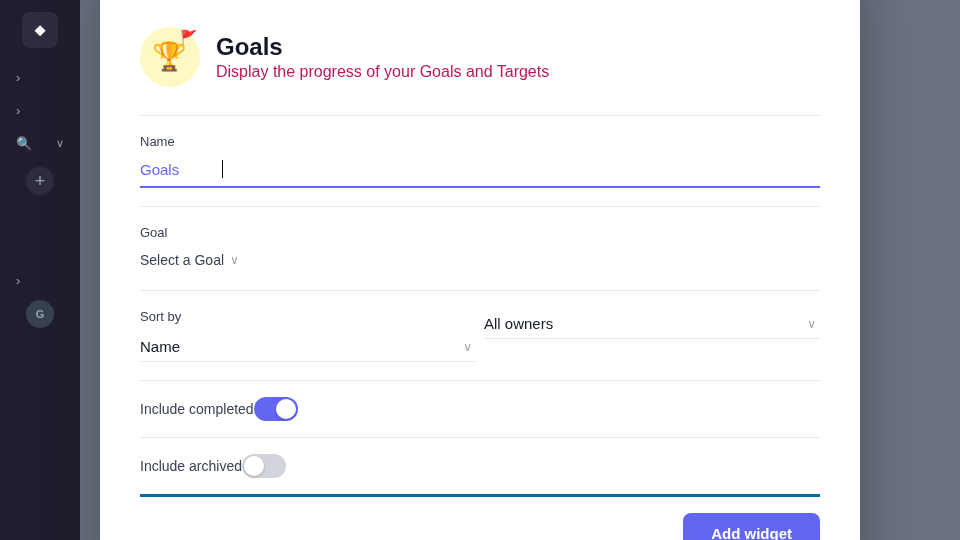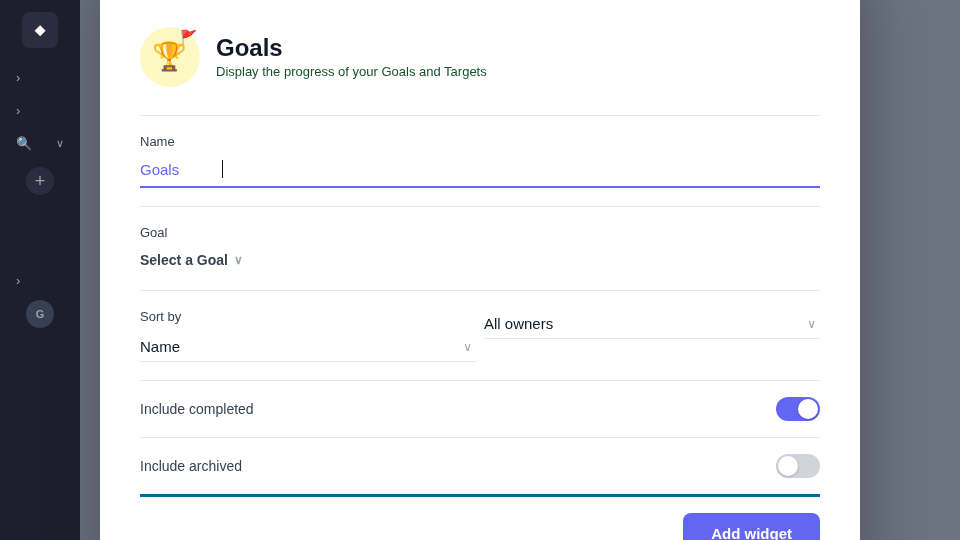--- a/index.html
+++ b/index.html
@@ -158,22 +158,22 @@
       top: 2px;
       right: 2px;
       font-size: 14px;
     }
     .modal-title-text h1 {
       font-size: 24px;
       font-weight: 700;
       color: #111827;
     }
     .modal-title-text p {
-      font-size: 13px;
-      color: #14532d;
+      font-size: 16px;
+      color: #be185d;
       margin-top: 2px;
     }
 
     
     .form-section {
       border-top: 1px solid #e5e7eb;
       padding: 18px 0;
     }
     .form-label {
       font-size: 13px;
@@ -192,21 +192,20 @@
     }
 
     .goal-dropdown {
       display: flex;
       align-items: center;
       gap: 6px;
       color: #374151;
       font-size: 14px;
       cursor: pointer;
       padding: 4px 0;
-      font-weight: bold;
     }
     .goal-dropdown .chevron {
       color: #9ca3af;
       font-size: 12px;
     }
 
     .two-col {
       display: grid;
       grid-template-columns: 1fr 1fr;
       gap: 8px;
@@ -232,21 +231,20 @@
       top: 50%;
       transform: translateY(-50%);
       color: #9ca3af;
       font-size: 12px;
       pointer-events: none;
     }
 
     .toggle-row {
       display: flex;
       align-items: center;
-      justify-content: space-between;
       padding: 16px 0;
       border-top: 1px solid #e5e7eb;
     }
     .toggle-label {
       font-size: 14px;
       color: #374151;
     }
     .toggle {
       width: 44px;
       height: 24px;

